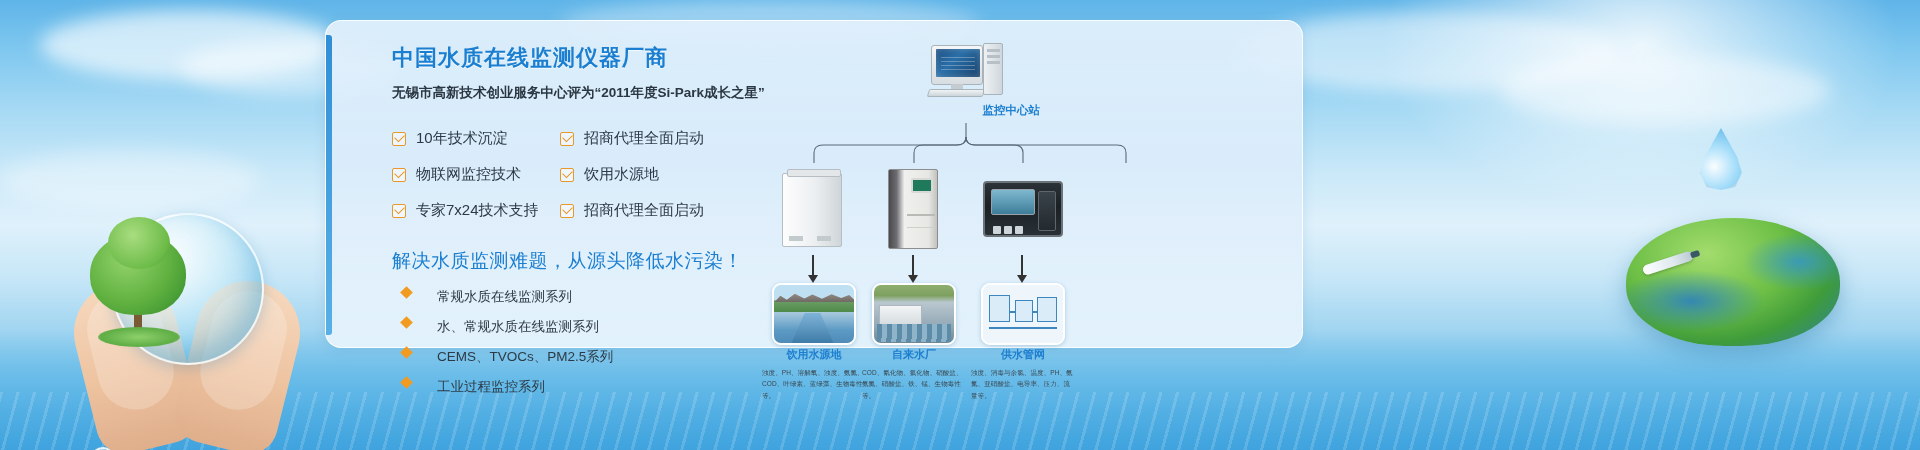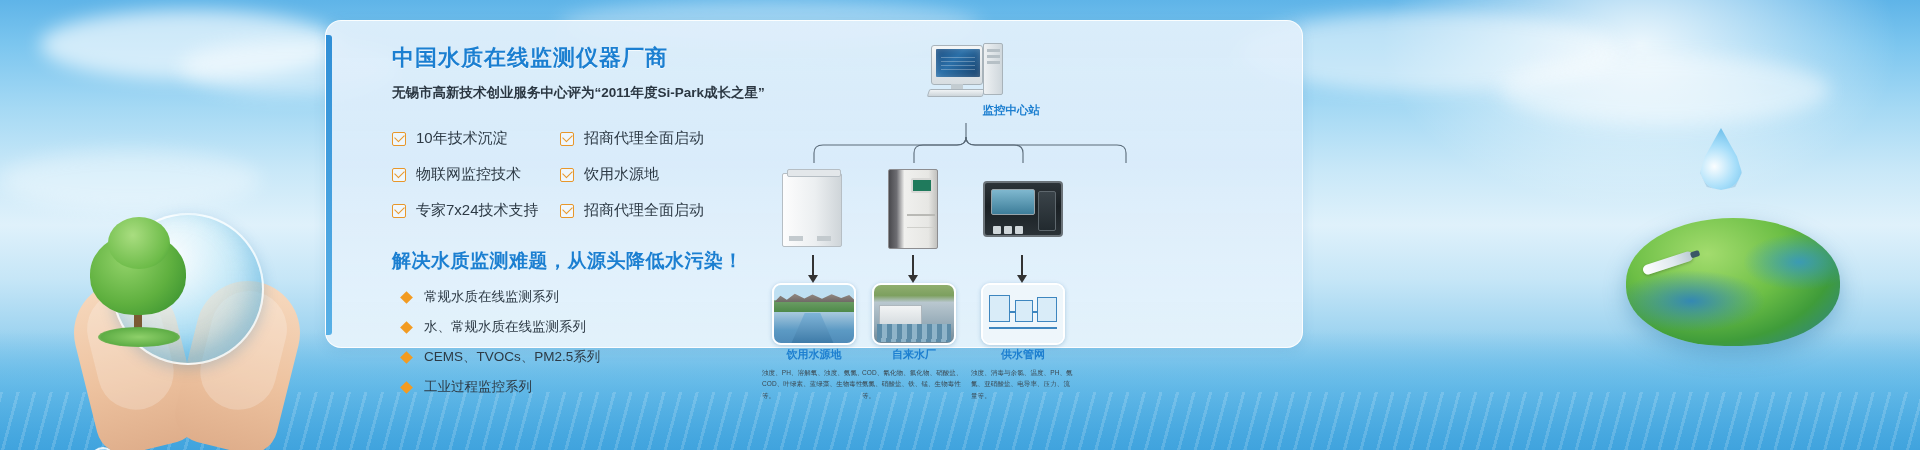--- a/index.html
+++ b/index.html
@@ -149,24 +149,24 @@
   .cbox{
     width:14px; height:14px; border:1.4px solid #e8972a; border-radius:2px;
     margin-right:10px; position:relative; flex:0 0 auto; background:rgba(255,255,255,.55);
   }
   .cbox::after{
     content:""; position:absolute; left:2px; top:1px; width:8px; height:5px;
     border-left:1.6px solid #e8972a; border-bottom:1.6px solid #e8972a;
     transform: rotate(-45deg);
   }
   .headline2{
-    margin-top:28px; font-size:19px; color:#1b7fd1; font-weight:bold; letter-spacing:.5px;
+    margin-top:28px; font-size:19px; color:#1b7fd1; font-weight:normal; letter-spacing:.5px;
   }
   .bullets{ margin-top:14px; }
-  .bullet-item{ display:flex; align-items:center; font-size:13.5px; color:#2d3a45; margin-bottom:12px;}
+  .bullet-item{ display:flex; font-size:13.5px; color:#2d3a45; margin-bottom:12px;gap:13px;}
   .diamond{
     width:9px; height:9px; background:#f29b21; transform: rotate(45deg);
     margin-right:13px; margin-left:10px; flex:0 0 auto;
   }
 
   
   .diagram{ position:absolute; left:435px; top:14px; width:470px; height:310px; }
 
   .pc{ position:absolute; left:170px; top:10px; width:72px; height:52px; }
   .monitor{

